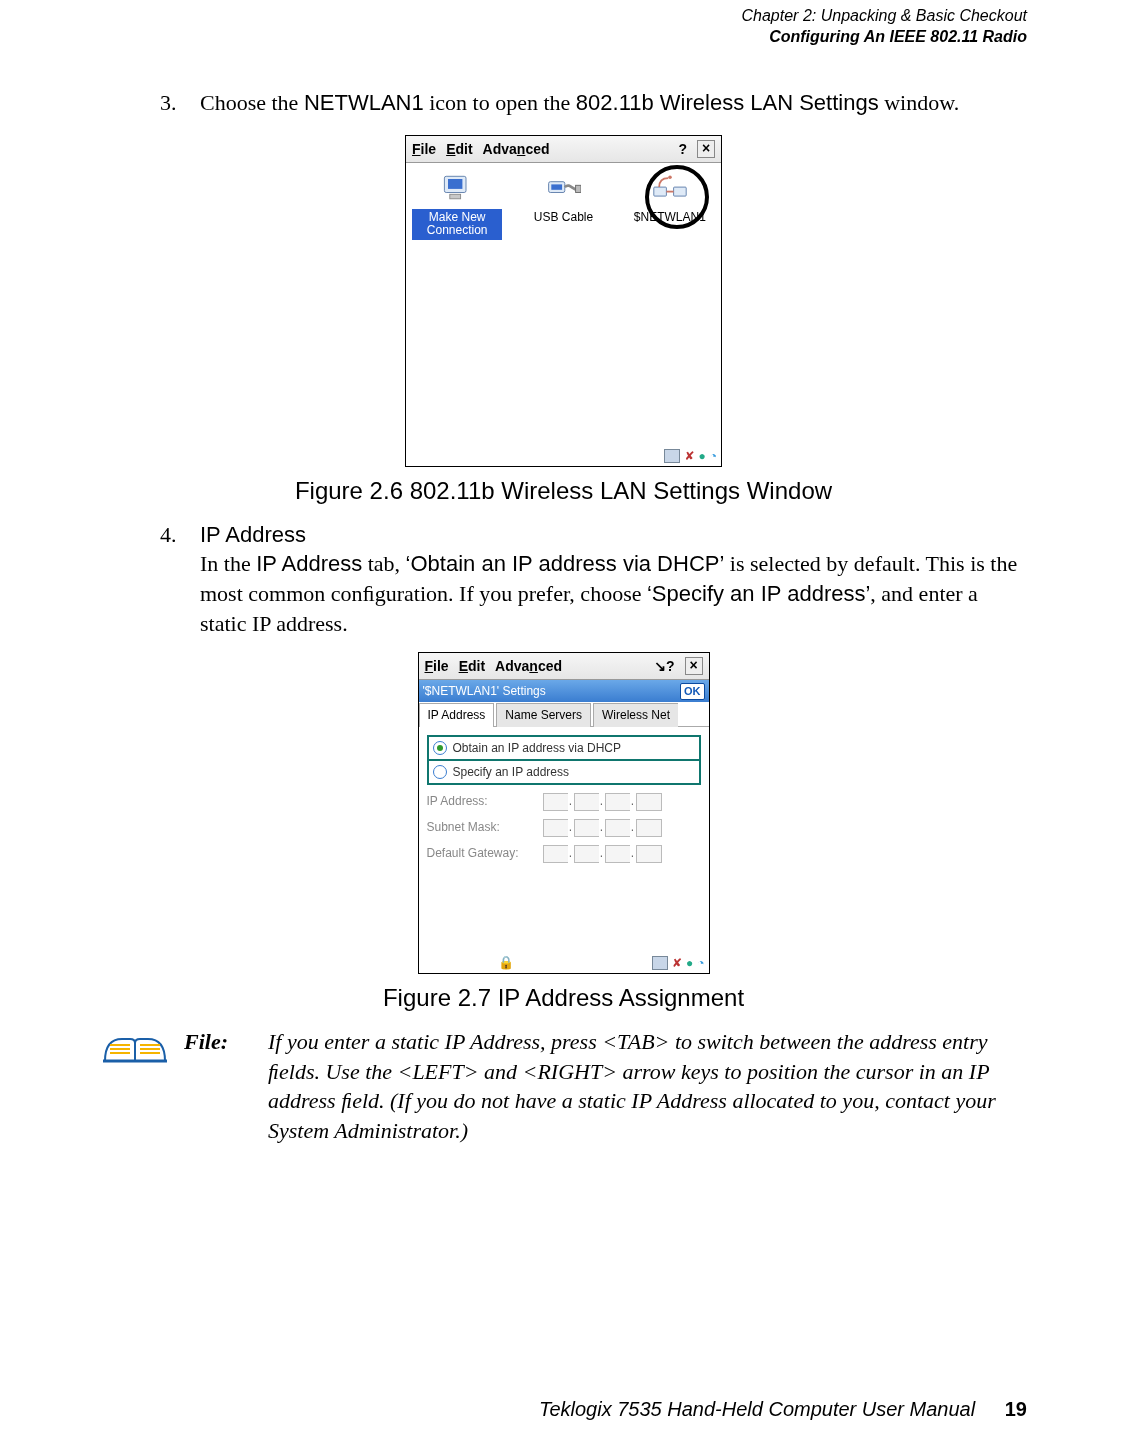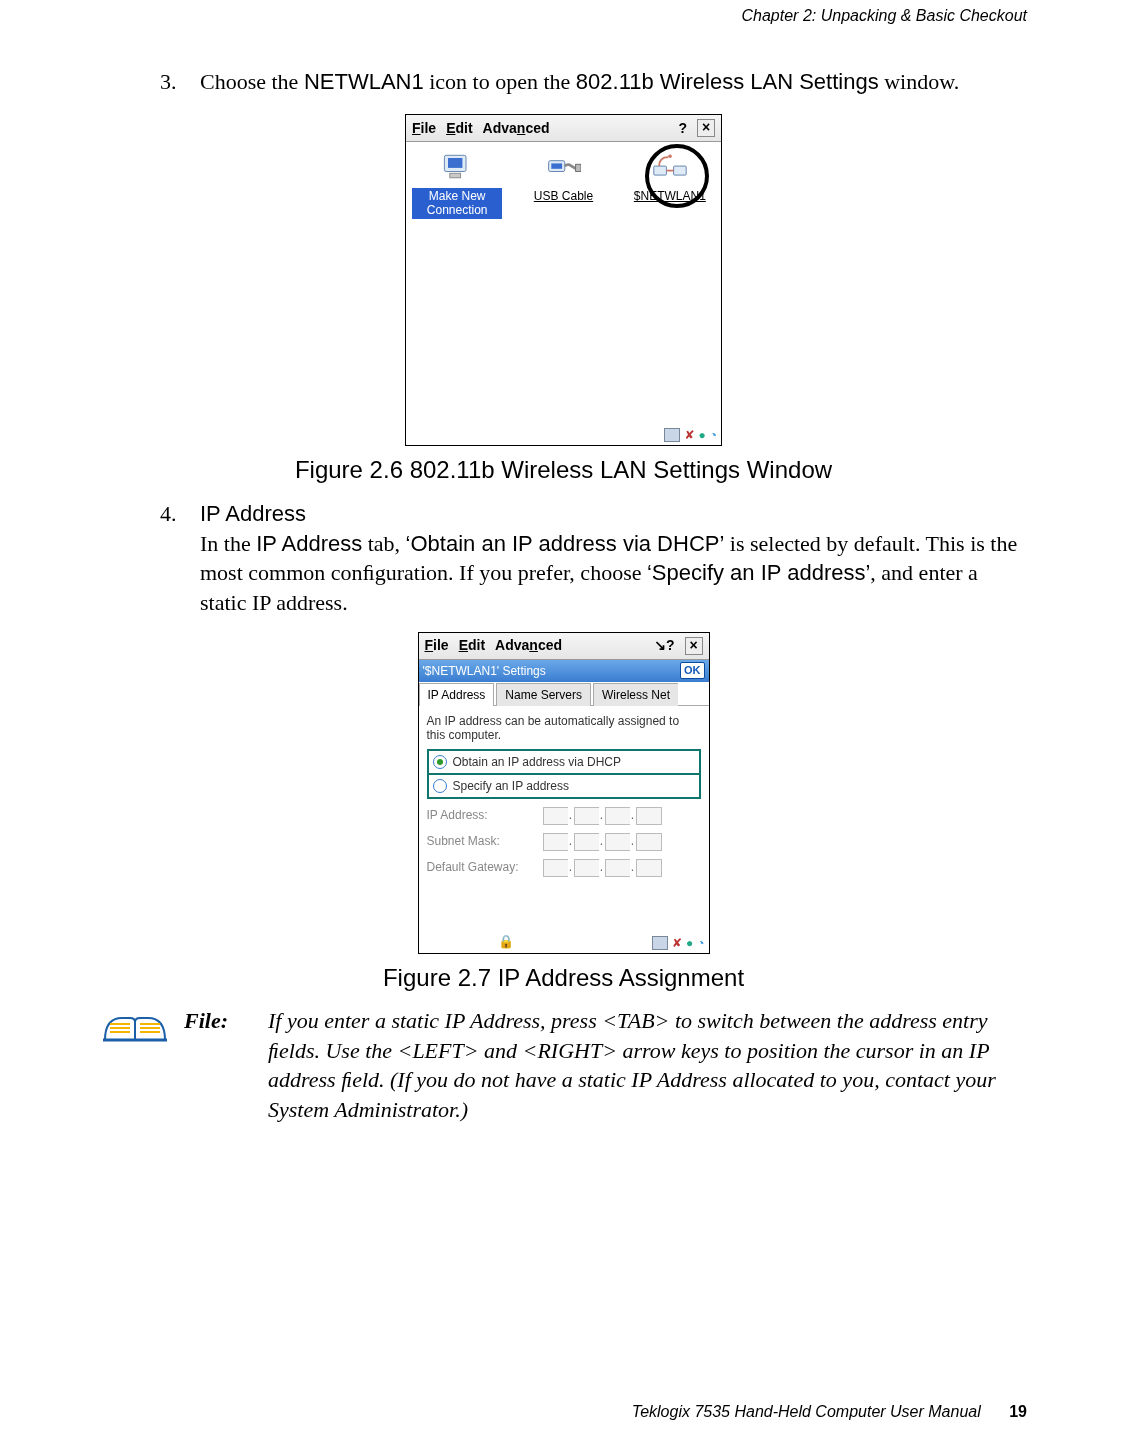--- a/index.html
+++ b/index.html
@@ -51,21 +51,21 @@
     font-stretch: condensed;
     font-size: 24px;
     margin: 8px 0 12px 0;
   }
   .footer {
     position: absolute;
     bottom: 30px;
     right: 100px;
     font-family: Arial, Helvetica, sans-serif;
     font-style: italic;
-    font-size: 16px;
+    font-size: 20px;
   }
   .footer .pg {
     font-weight: bold;
     font-style: normal;
     margin-left: 24px;
   }
 
   
   .shot1 {
     width: 315px;
@@ -96,21 +96,20 @@
     display:flex; align-items:center; gap:2px;
   }
   .menubar .close {
     border:1px solid #888; width:16px; height:16px; line-height:14px;
     text-align:center; font-weight:bold; background:#eee;
   }
   .icons-row {
     display: flex;
     gap: 16px;
     padding: 8px 6px;
-    text-decoration: underline;
   }
   .icon-cell {
     width: 96px;
     text-align: center;
     font-size: 12px;
   }
   .icon-cell .glyph {
     width: 40px; height: 34px; margin: 0 auto 4px auto;
     display:flex; align-items:center; justify-content:center;
   }
@@ -240,20 +239,21 @@
 
   .underline-menu { }
   .underline-menu::first-letter { text-decoration: underline; }
 </style>
 </head>
 <body>
 <div class="page">
 
   <div class="header">
     <div class="header-line1">Chapter  2:  Unpacking &amp; Basic Checkout</div>
+    <div class="header-line2">Configuring An IEEE 802.11 Radio</div>
   </div>
 
   <div class="content">
 
     <div class="step">
       <div class="step-num">3.</div>
       <div class="step-body">
         <span>Choose the </span><span class="cond">NETWLAN1</span><span> icon to open the </span><span class="cond">802.11b Wireless LAN Settings</span><span> window.</span>
       </div>
     </div>
@@ -340,21 +340,20 @@
       <div class="titlebar">
         <span>'$NETWLAN1' Settings</span>
         <span class="ok">OK</span>
       </div>
       <div class="tabs">
         <div class="tab active">IP Address</div>
         <div class="tab">Name Servers</div>
         <div class="tab last">Wireless Net</div>
       </div>
       <div class="panel">
-        <div class="hint">An IP address can be automatically assigned to this computer.</div>
         <div class="radio-row">
           <span class="radio sel"></span>
           <span>Obtain an IP address via DHCP</span>
         </div>
         <div class="radio-row">
           <span class="radio"></span>
           <span>Specify an IP address</span>
         </div>
         <div class="field-row">
           <span class="lbl">IP Address:</span>

